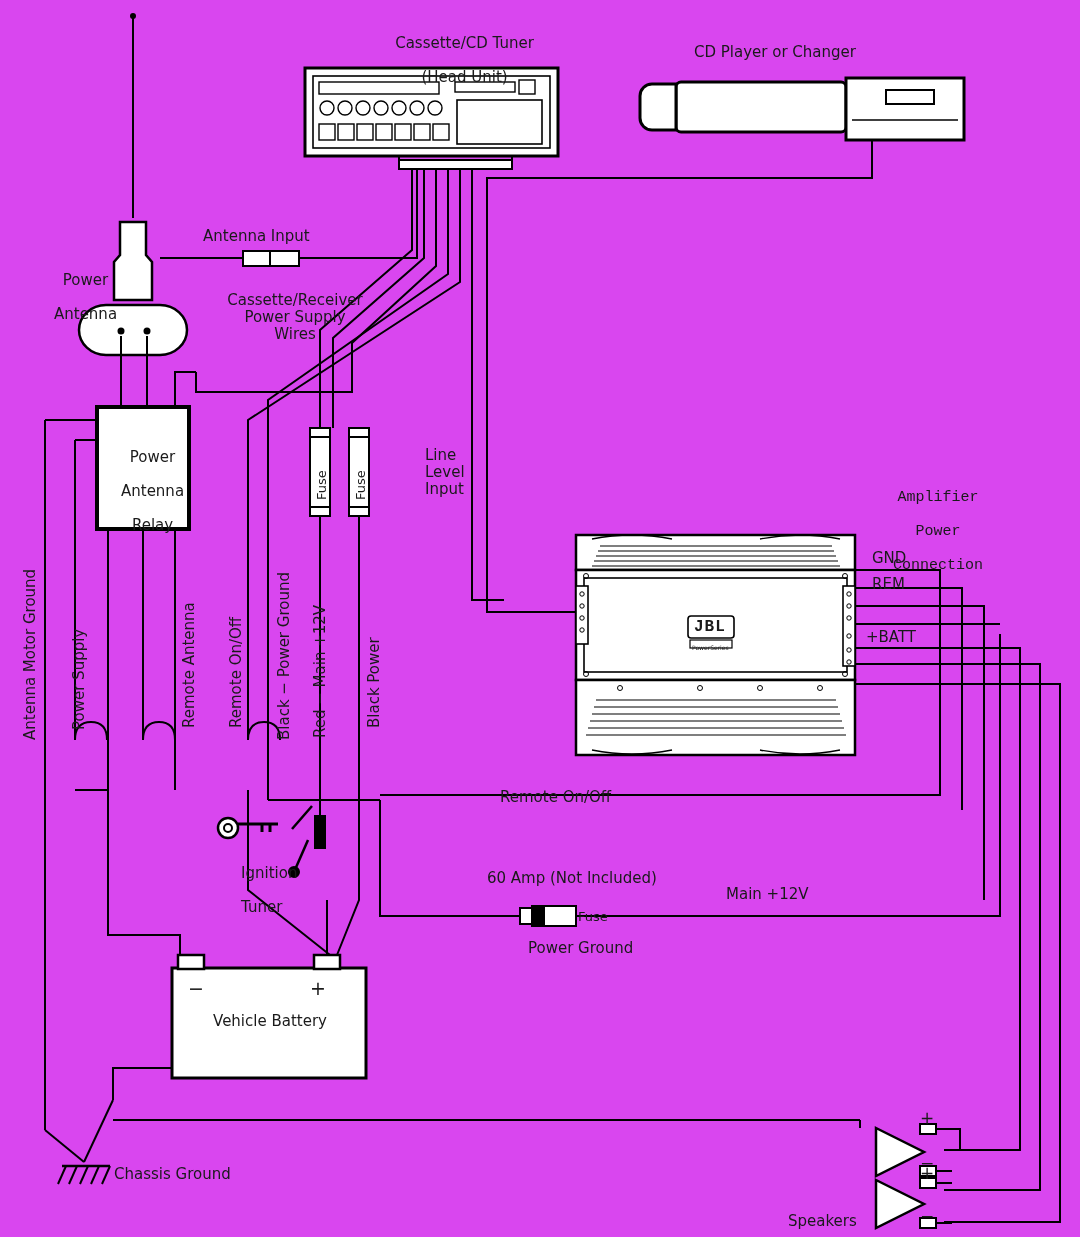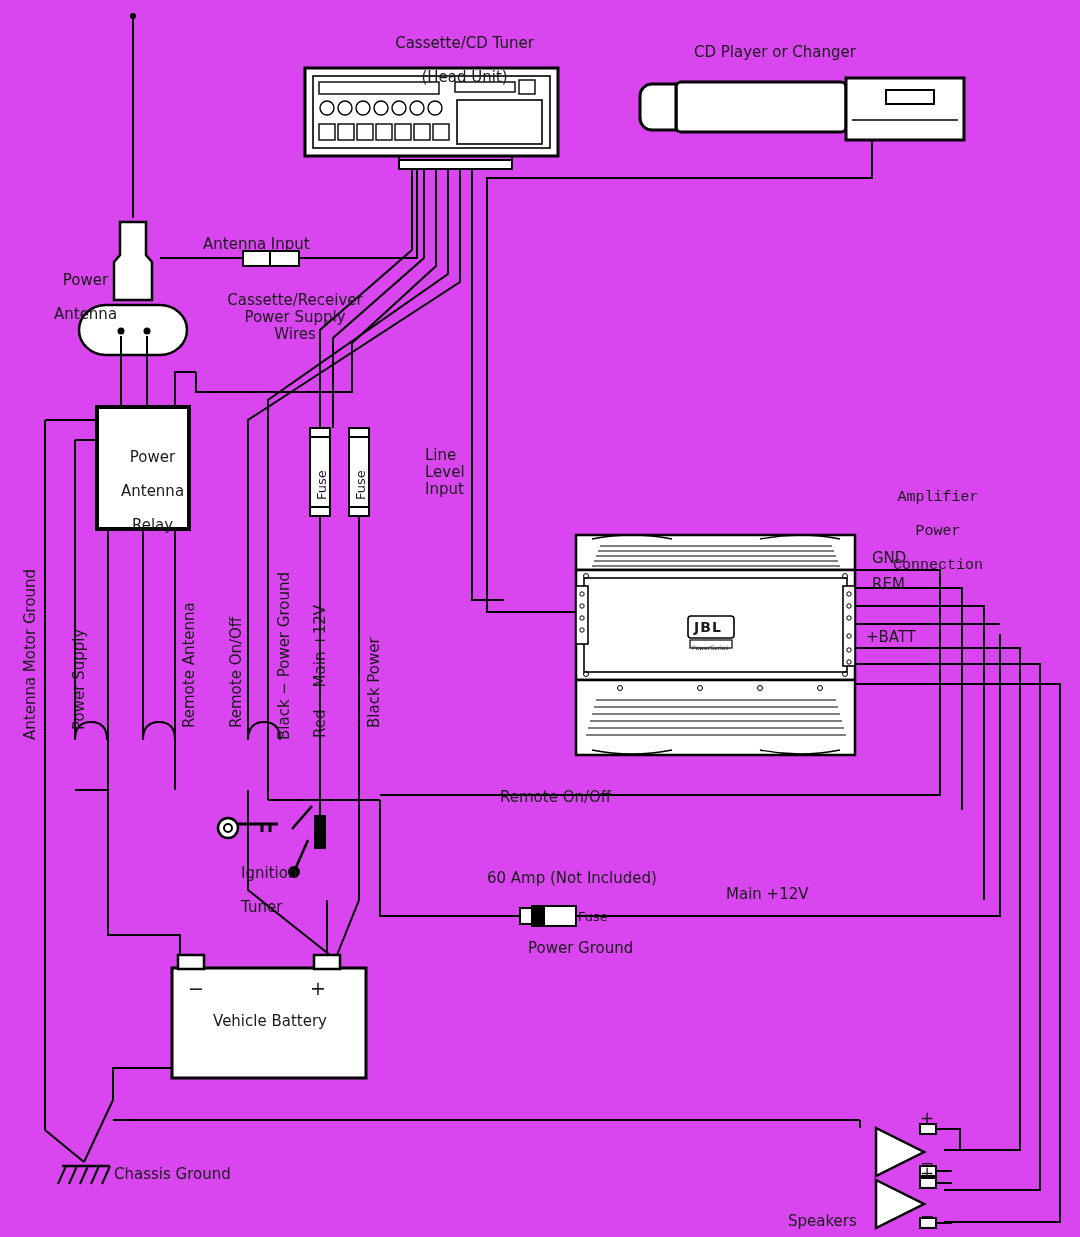--- a/index.html
+++ b/index.html
@@ -32,21 +32,21 @@
     line-height: 17px;
     white-space: pre;
   }
   .lbl.center { text-align: center; }
   .lbl.vert {
     transform-origin: left top;
     transform: rotate(-90deg);
     white-space: pre;
   }
   .lbl.small { font-size: 13px; }
-  .lbl.tiny { font-size: 14px; }
+  .lbl.tiny { font-size: 16px; font-family: Liberation Mono, monospace; }
 </style>
 </head>
 <body>
 
 <div id="stage">
 
   <svg id="wiring-svg" viewBox="0 0 1080 1237">
     <g fill="none" stroke="#000000" stroke-width="2" stroke-linejoin="miter" stroke-linecap="butt">
 
       <g>
@@ -293,21 +293,21 @@
     <span>(Head Unit)</span>
   </div>
 
   <div class="lbl center" style="left:655px; top:44px; width:240px;">CD Player or Changer</div>
 
   <div class="lbl center" style="left:18px; top:255px; width:116px;">
     <span>Power</span><br>
     <span>Antenna</span>
   </div>
 
-  <div class="lbl" style="left:203px; top:236px;">Antenna Input</div>
+  <div class="lbl" style="left:203px; top:228px;">Antenna Input</div>
 
   <div class="lbl center" style="left:205px; top:292px; width:180px;">Cassette/Receiver
 Power Supply
 Wires</div>
 
   <div class="lbl center" style="left:100px; top:432px; width:86px;">
     <span>Power</span><br>
     <span>Antenna</span><br>
     <span>Relay</span>
   </div>

